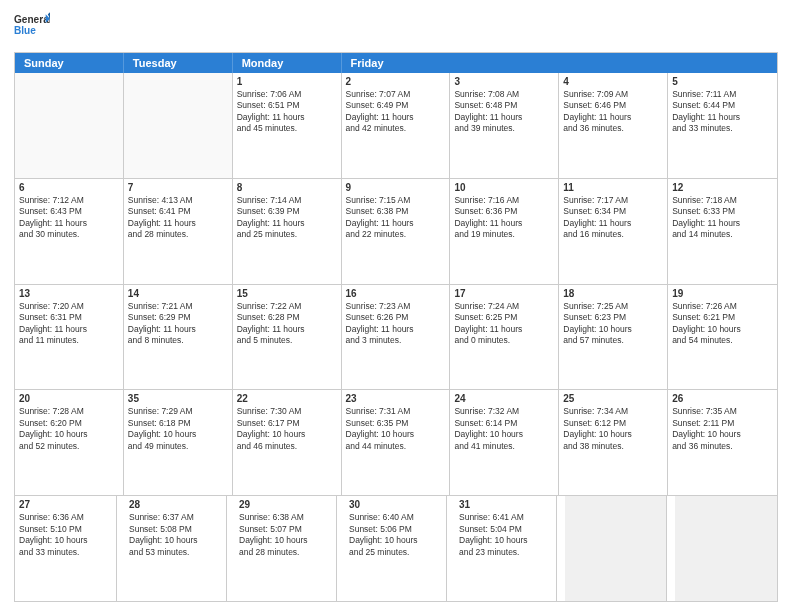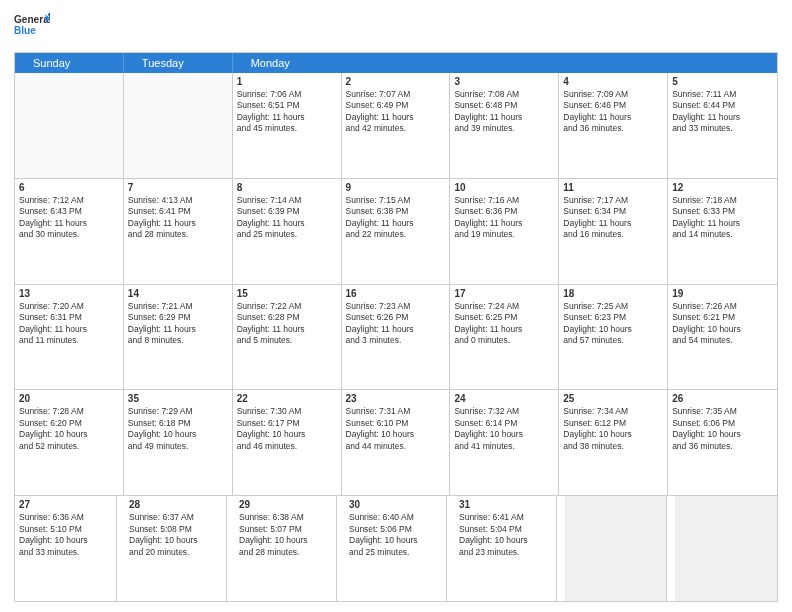--- a/index.html
+++ b/index.html
@@ -47,22 +47,22 @@
       border: 1px solid #ccc;
     }
     .cal-header-row {
       display: grid;
       grid-template-columns: repeat(7, 1fr);
       background: #2b7fd4;
     }
     .cal-header-cell {
       color: #fff;
       font-size: 11px;
-      font-weight: normal;
-      padding: 4px 18px;
+      font-weight: bold;
+      padding: 4px 9px;
       text-align: left;
       border-right: 1px solid #5599dd;
     }
     .cal-header-cell:last-child { border-right: none; }
     .cal-body {
       flex: 1;
       display: flex;
       flex-direction: column;
     }
     .cal-row {
@@ -115,20 +115,21 @@
       <div class="month-title"></div>
       <div class="location"></div>
     </div>
   </div>
 
   <div class="calendar">
     <div class="cal-header-row">
     <div class="cal-header-cell">Sunday</div>
         <div class="cal-header-cell">Tuesday</div>
         <div class="cal-header-cell">Monday</div>
+        <div class="cal-header-cell">Friday</div>
       </div>
     <div class="cal-body">
     <div class="cal-row">
           <div class="cal-cell empty"></div>
           <div class="cal-cell empty"></div>
           <div class="cal-cell">
             <span class="day-num">1</span>
             <span class="cell-line">Sunrise: 7:06 AM</span>
             <span class="cell-line">Sunset: 6:51 PM</span>
             <span class="cell-line">Daylight: 11 hours</span>
@@ -283,60 +284,60 @@
           <div class="cal-cell">
             <span class="day-num">22</span>
             <span class="cell-line">Sunrise: 7:30 AM</span>
             <span class="cell-line">Sunset: 6:17 PM</span>
             <span class="cell-line">Daylight: 10 hours</span>
             <span class="cell-line">and 46 minutes.</span>
           </div>
           <div class="cal-cell">
             <span class="day-num">23</span>
             <span class="cell-line">Sunrise: 7:31 AM</span>
-            <span class="cell-line">Sunset: 6:10 PM</span>
+            <span class="cell-line">Sunset: 6:35 PM</span>
             <span class="cell-line">Daylight: 10 hours</span>
             <span class="cell-line">and 44 minutes.</span>
           </div>
           <div class="cal-cell">
             <span class="day-num">24</span>
             <span class="cell-line">Sunrise: 7:32 AM</span>
             <span class="cell-line">Sunset: 6:14 PM</span>
             <span class="cell-line">Daylight: 10 hours</span>
             <span class="cell-line">and 41 minutes.</span>
           </div>
           <div class="cal-cell">
             <span class="day-num">25</span>
             <span class="cell-line">Sunrise: 7:34 AM</span>
             <span class="cell-line">Sunset: 6:12 PM</span>
             <span class="cell-line">Daylight: 10 hours</span>
             <span class="cell-line">and 38 minutes.</span>
           </div>
           <div class="cal-cell">
             <span class="day-num">26</span>
             <span class="cell-line">Sunrise: 7:35 AM</span>
-            <span class="cell-line">Sunset: 6:06 PM</span>
+            <span class="cell-line">Sunset: 2:11 PM</span>
             <span class="cell-line">Daylight: 10 hours</span>
             <span class="cell-line">and 36 minutes.</span>
           </div>
         </div>
         <div class="cal-row">
           <div class="cal-cell">
             <span class="day-num">27</span>
             <span class="cell-line">Sunrise: 6:36 AM</span>
             <span class="cell-line">Sunset: 5:10 PM</span>
             <span class="cell-line">Daylight: 10 hours</span>
             <span class="cell-line">and 33 minutes.</span>
           </div>
           <div class="cal-cell">
             <span class="day-num">28</span>
             <span class="cell-line">Sunrise: 6:37 AM</span>
             <span class="cell-line">Sunset: 5:08 PM</span>
             <span class="cell-line">Daylight: 10 hours</span>
-            <span class="cell-line">and 20 minutes.</span>
+            <span class="cell-line">and 53 minutes.</span>
           </div>
           <div class="cal-cell">
             <span class="day-num">29</span>
             <span class="cell-line">Sunrise: 6:38 AM</span>
             <span class="cell-line">Sunset: 5:07 PM</span>
             <span class="cell-line">Daylight: 10 hours</span>
             <span class="cell-line">and 28 minutes.</span>
           </div>
           <div class="cal-cell">
             <span class="day-num">30</span>

